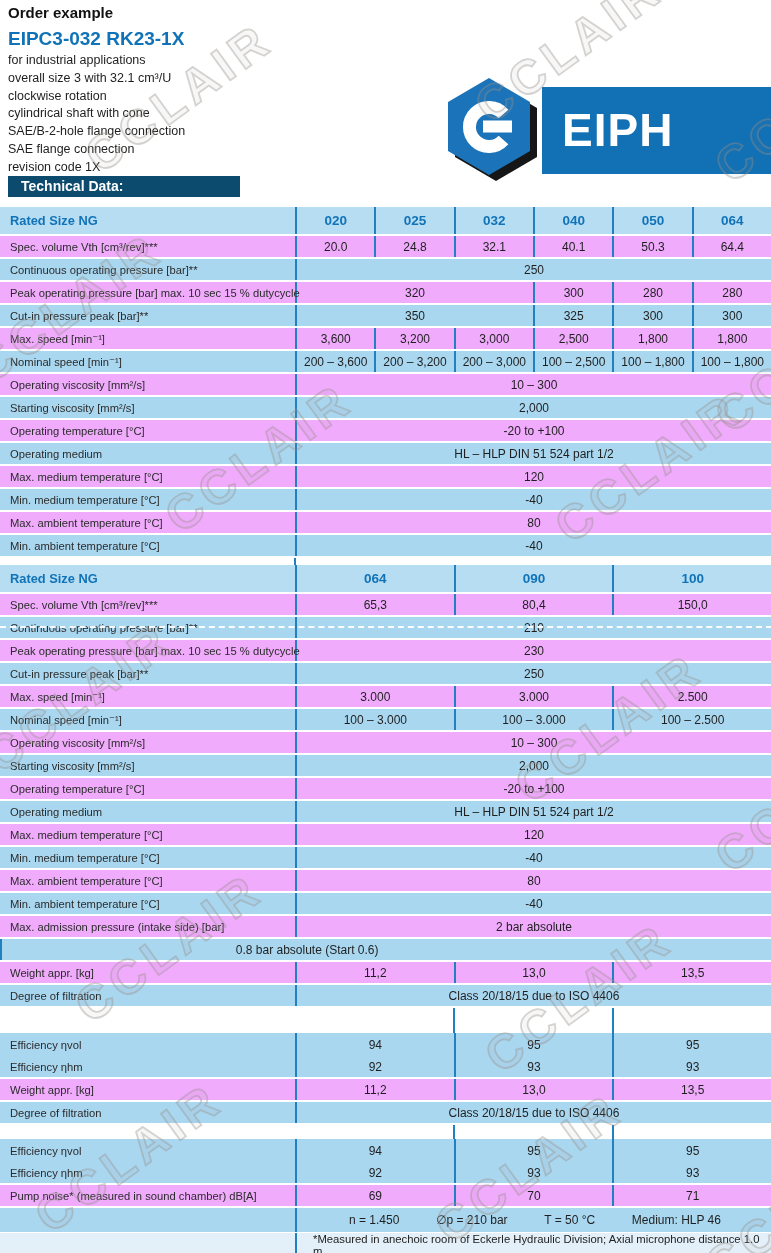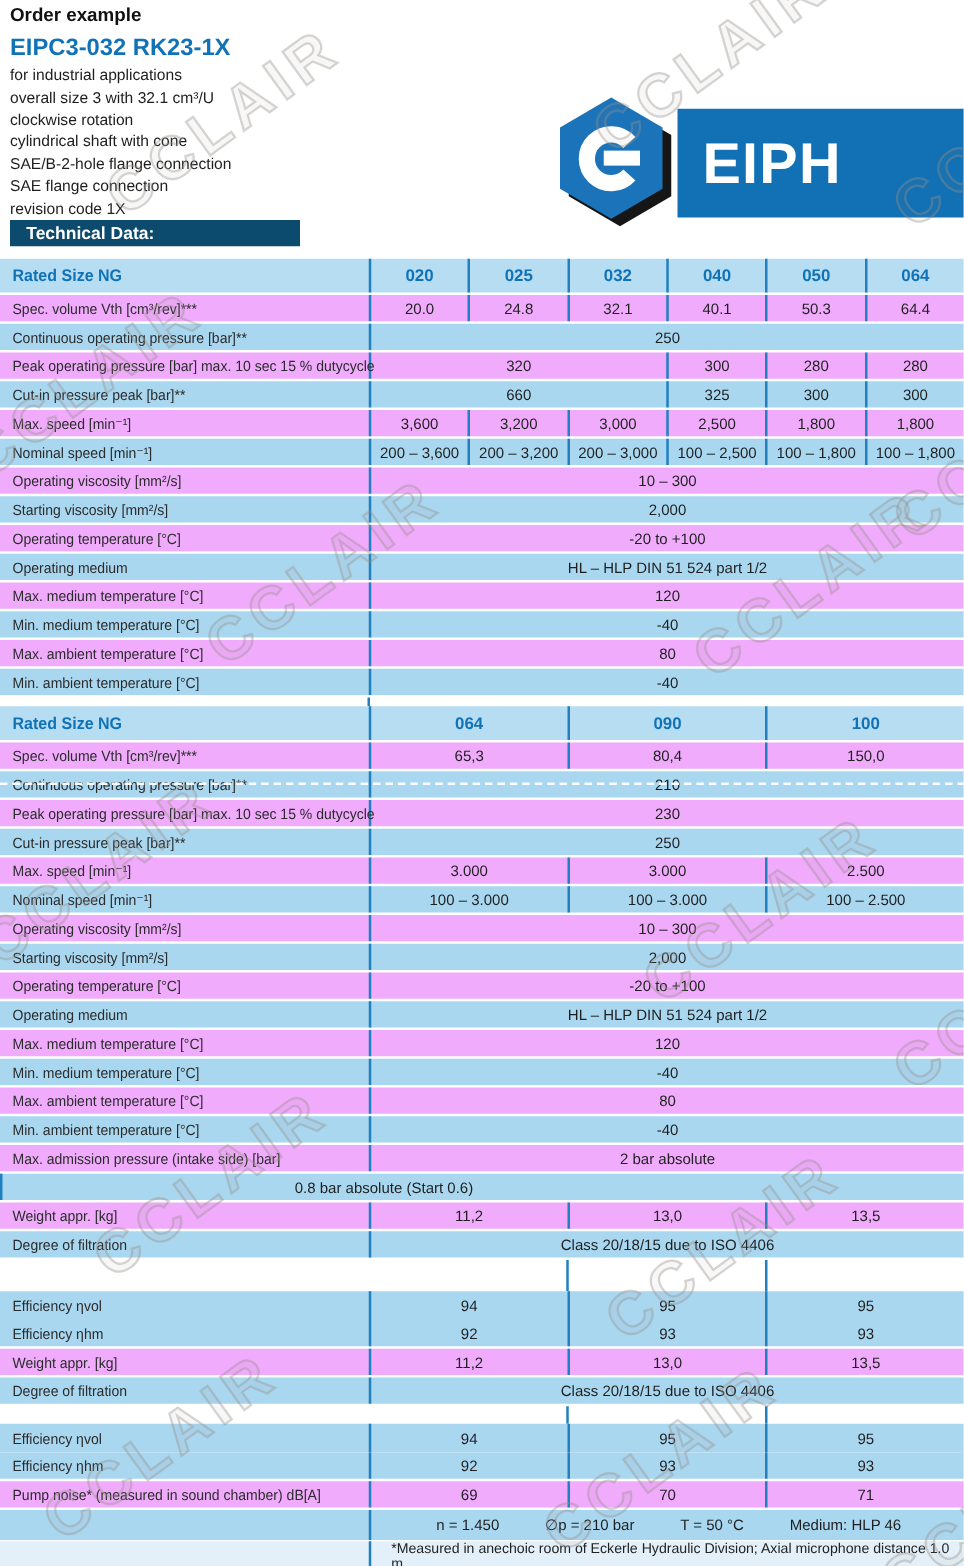--- a/index.html
+++ b/index.html
@@ -119,21 +119,21 @@
         </div>
         <div class="cell" style="grid-column: span 3;">320</div>
         <div class="cell" style="grid-column: span 1;">300</div>
         <div class="cell" style="grid-column: span 1;">280</div>
         <div class="cell" style="grid-column: span 1;">280</div>
       </div>
       <div class="row medium" style="grid-template-columns: 295px repeat(6, 1fr);">
         <div class="label">
           <span>Cut-in pressure peak [bar]**</span>
         </div>
-        <div class="cell" style="grid-column: span 3;">660</div>
+        <div class="cell" style="grid-column: span 3;">350</div>
         <div class="cell" style="grid-column: span 1;">325</div>
         <div class="cell" style="grid-column: span 1;">300</div>
         <div class="cell" style="grid-column: span 1;">300</div>
       </div>
       <div class="row pale" style="grid-template-columns: 295px repeat(6, 1fr);">
         <div class="label">
           <span>Max. speed [min⁻¹]</span>
         </div>
         <div class="cell" style="grid-column: span 1;">3,600</div>
         <div class="cell" style="grid-column: span 1;">3,200</div>

